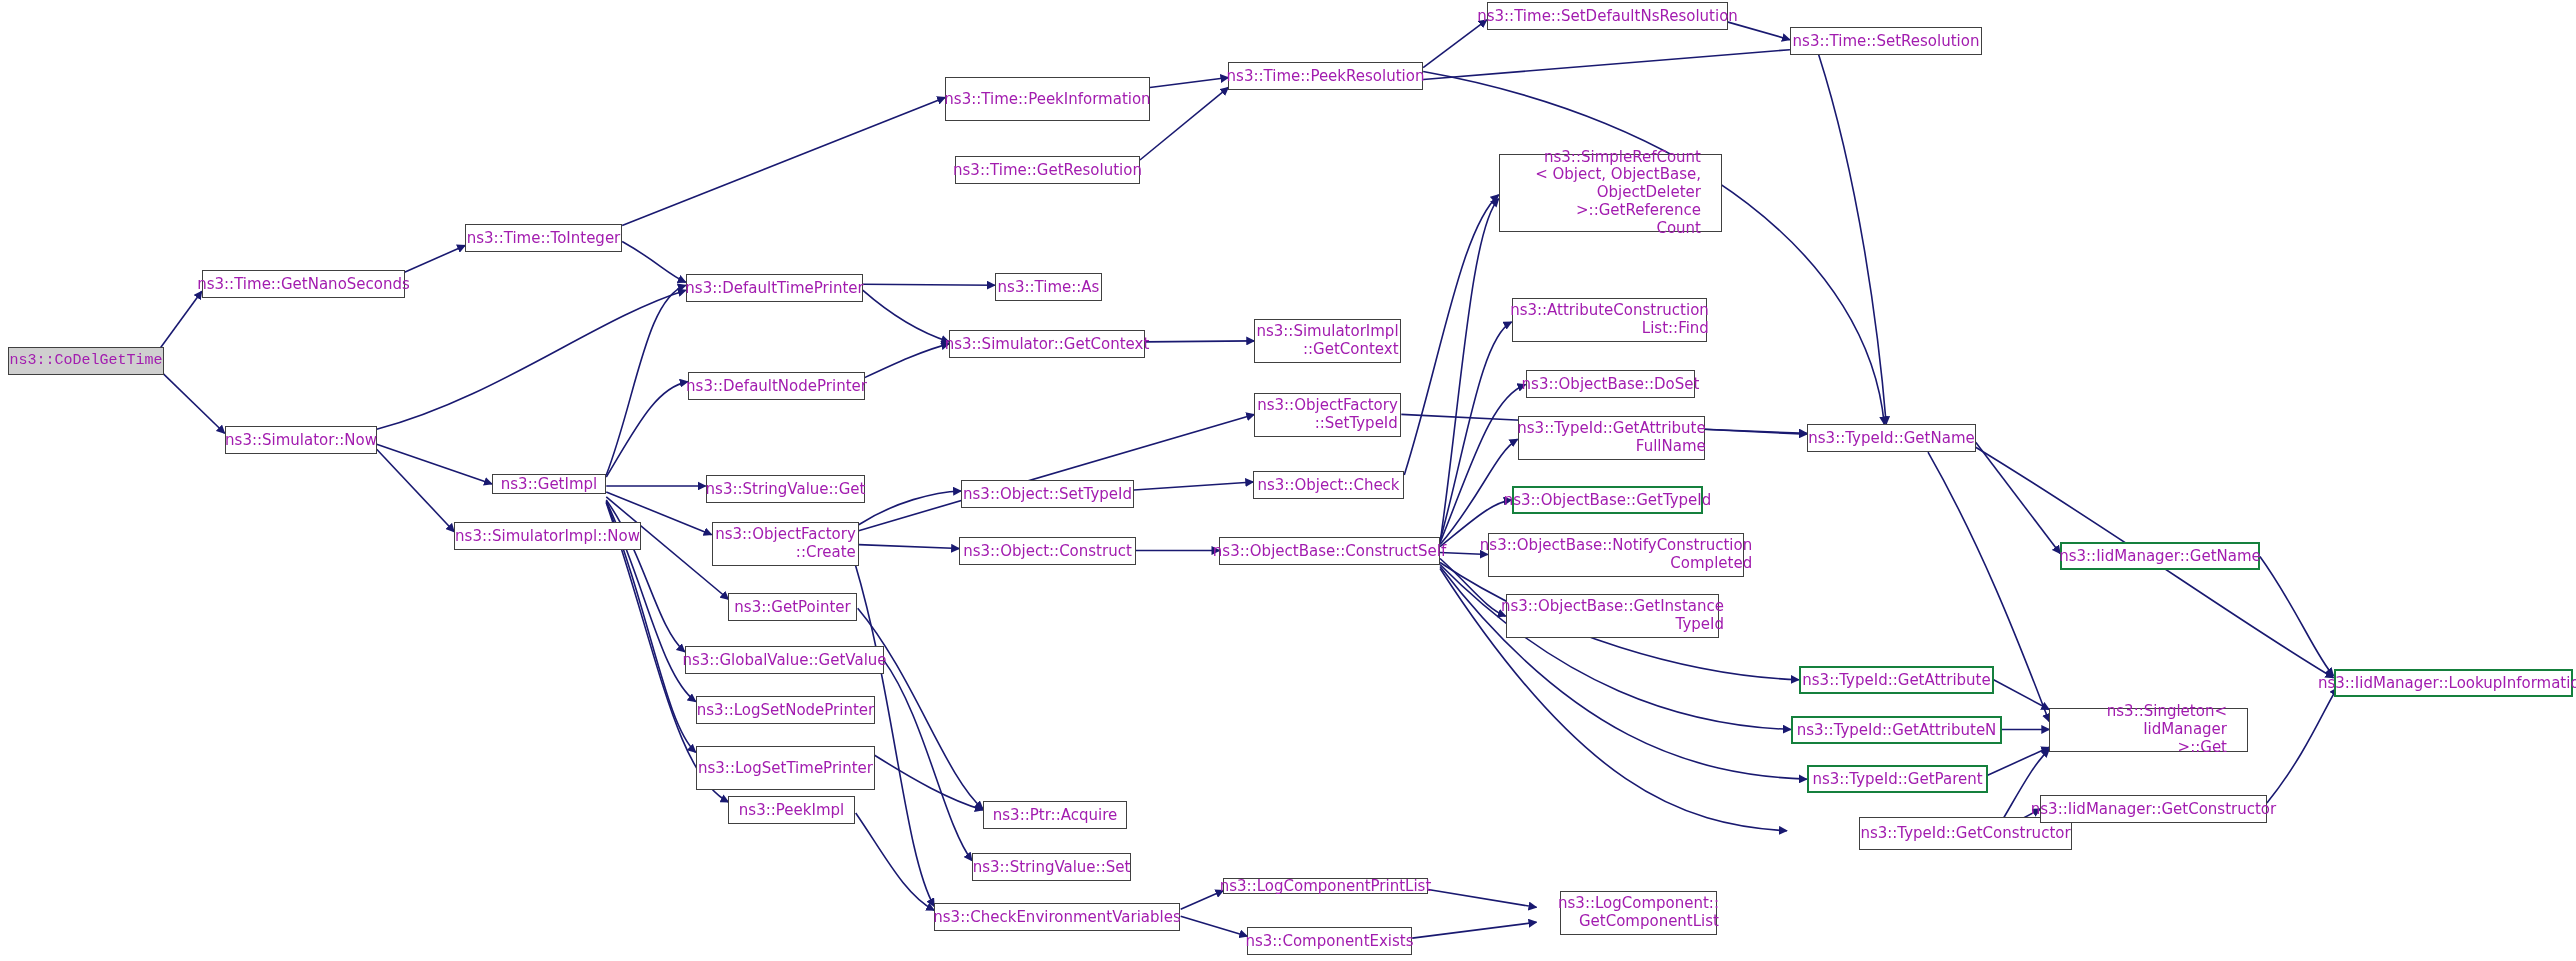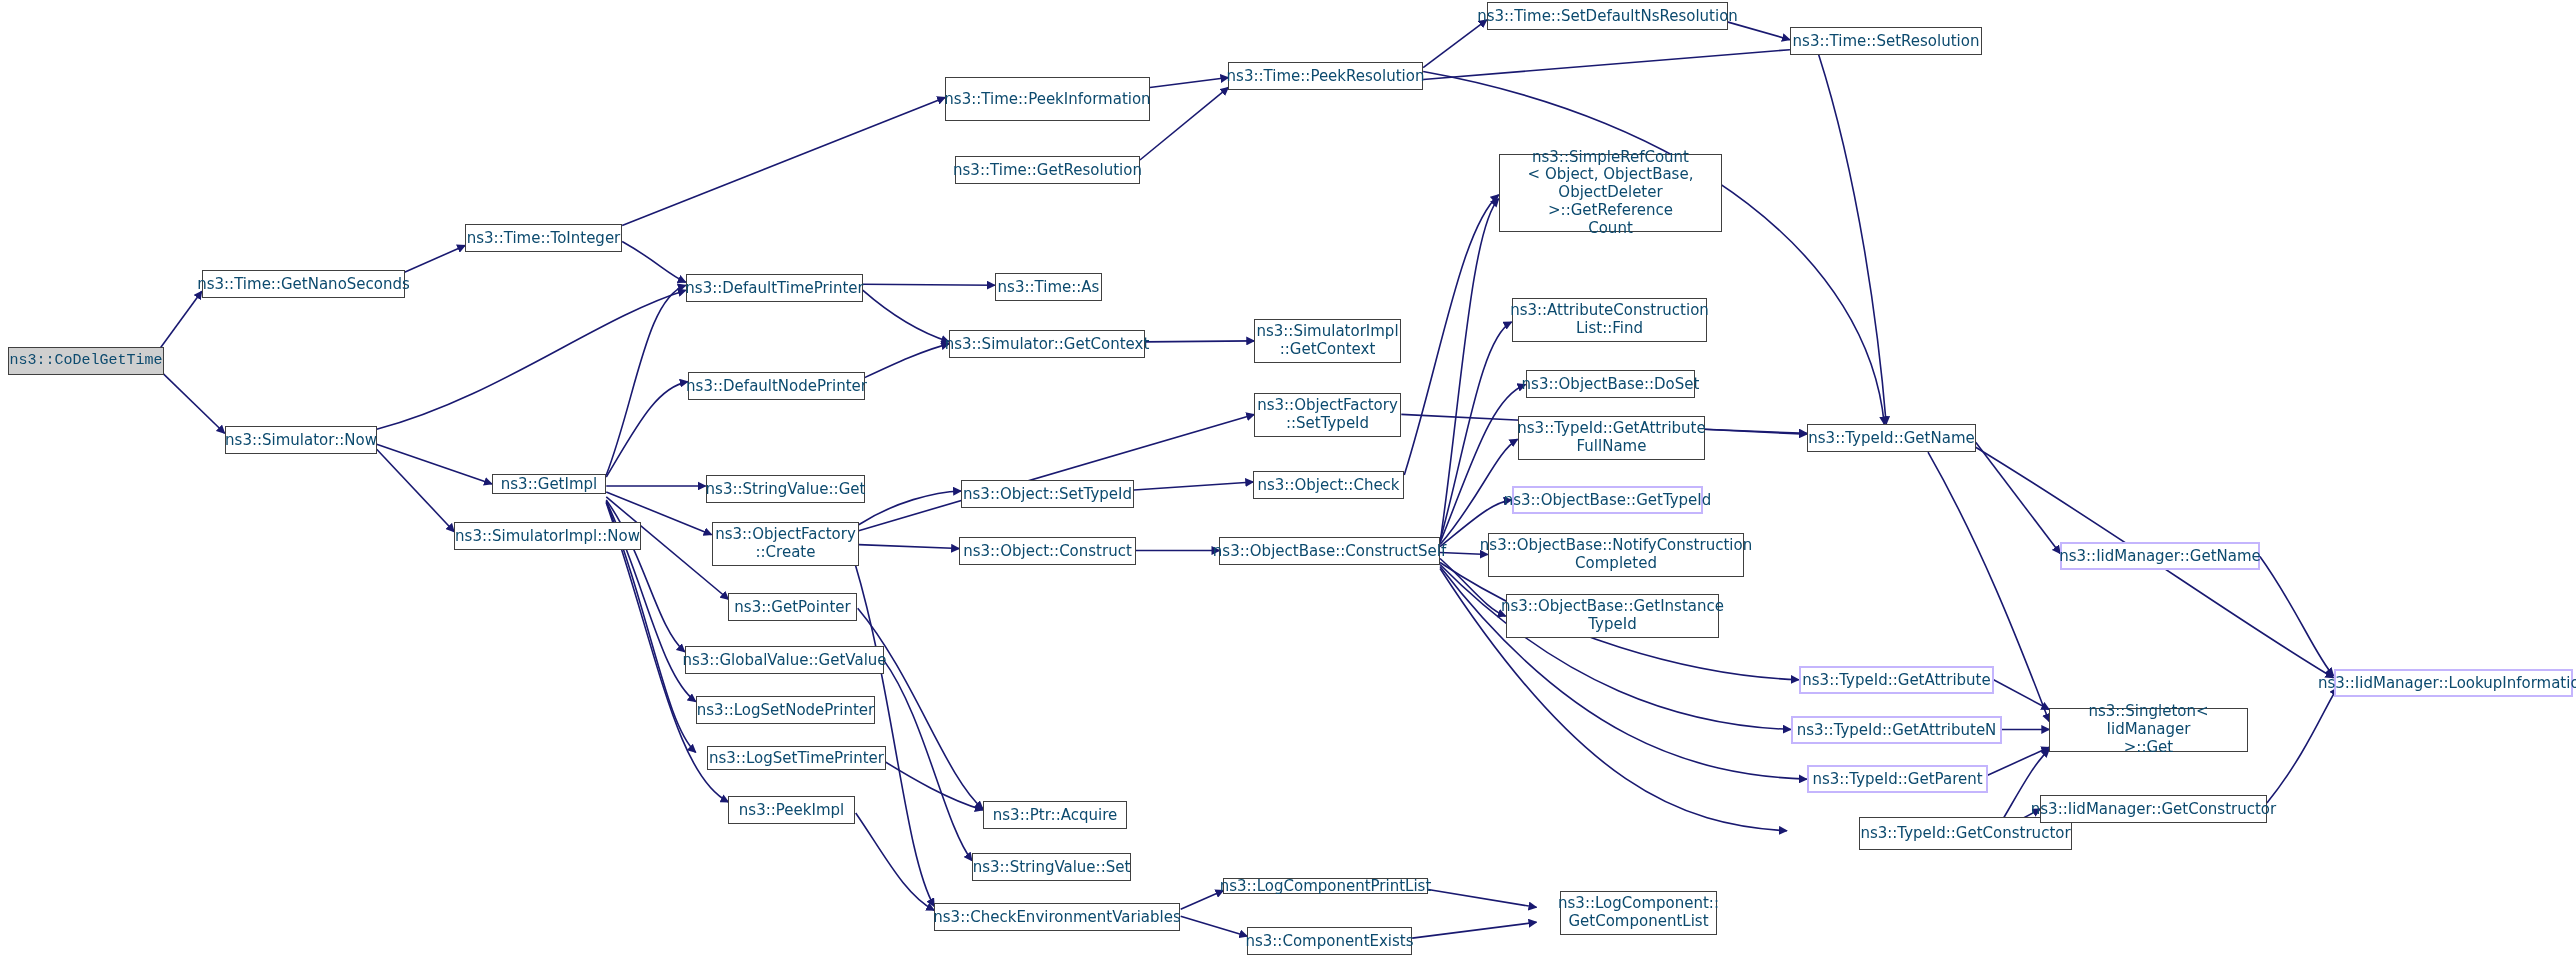--- a/index.html
+++ b/index.html
@@ -2,24 +2,24 @@
 <html><head>
 <meta charset="utf-8">
 <title>Call Graph</title>
 <style>
   html,body{margin:0;padding:0;background:#ffffff;}
   #canvas{position:relative;width:2576px;height:961px;background:#ffffff;
           font-family:"DejaVu Sans","Liberation Sans",sans-serif;overflow:hidden;}
   #edges{position:absolute;left:0;top:0;width:2576px;height:961px;pointer-events:none;}
   .node{position:absolute;box-sizing:border-box;background:#ffffff;
         border:1px solid #404040;display:flex;align-items:center;justify-content:center;
-        text-align:center;color:#0c4a6e;font-size:15px;line-height:1.12;
-        padding:1px 13px;white-space:pre-line;}
+        text-align:right;color:#a21caf;font-size:15px;line-height:1.12;
+        padding:1px 20px;white-space:pre-line;}
   .node.root{background:#cfcfcf;border-color:#404040;}
-  .node.red{border:2px solid #c4b5fd;}
+  .node.red{border:2px solid #15803d;}
   .node.multiline{line-height:1.18;}
 </style>
 </head>
 <body>
 
 <div id="canvas">
   <svg id="edges" viewBox="0 0 2592 967" xmlns="http://www.w3.org/2000/svg">
     <defs>
       <marker id="ah" markerWidth="9" markerHeight="9" refX="8" refY="4.5" orient="auto" markerUnits="userSpaceOnUse">
         <path d="M0,0 L9,4.5 L0,9 z" fill="#191970"></path>
@@ -120,21 +120,21 @@
 ::Create</div>
       <div class="node multiline" style="left: 1254px; top: 393px; width: 147px; height: 44px;">ns3::ObjectFactory
 ::SetTypeId</div>
       <div class="node" style="left: 961px; top: 480px; width: 173px; height: 28px;">ns3::Object::SetTypeId</div>
       <div class="node" style="left: 1253px; top: 471px; width: 151px; height: 28px;">ns3::Object::Check</div>
       <div class="node" style="left: 959px; top: 537px; width: 177px; height: 28px;">ns3::Object::Construct</div>
       <div class="node" style="left: 1219px; top: 537px; width: 221px; height: 28px;">ns3::ObjectBase::ConstructSelf</div>
       <div class="node" style="left: 728px; top: 593px; width: 129px; height: 28px;">ns3::GetPointer</div>
       <div class="node" style="left: 685px; top: 646px; width: 199px; height: 28px;">ns3::GlobalValue::GetValue</div>
       <div class="node" style="left: 696px; top: 696px; width: 179px; height: 28px;">ns3::LogSetNodePrinter</div>
-      <div class="node" style="left: 696px; top: 746px; width: 179px; height: 24px; margin-left: 11px;">ns3::LogSetTimePrinter</div>
+      <div class="node" style="left: 696px; top: 746px; width: 179px; height: 44px;">ns3::LogSetTimePrinter</div>
       <div class="node" style="left: 728px; top: 796px; width: 127px; height: 28px;">ns3::PeekImpl</div>
       <div class="node" style="left: 983px; top: 801px; width: 144px; height: 28px;">ns3::Ptr::Acquire</div>
       <div class="node" style="left: 972px; top: 853px; width: 159px; height: 28px;">ns3::StringValue::Set</div>
       <div class="node" style="left: 934px; top: 903px; width: 246px; height: 28px;">ns3::CheckEnvironmentVariables</div>
       <div class="node" style="left: 1223px; top: 878px; width: 205px; height: 16px;">ns3::LogComponentPrintList</div>
       <div class="node" style="left: 1247px; top: 927px; width: 165px; height: 28px;">ns3::ComponentExists</div>
       <div class="node multiline" style="left: 1560px; top: 891px; width: 157px; height: 44px;">ns3::LogComponent::
 GetComponentList</div>
       <div class="node multiline" style="left: 1499px; top: 154px; width: 223px; height: 78px;">ns3::SimpleRefCount
 &lt; Object, ObjectBase,

